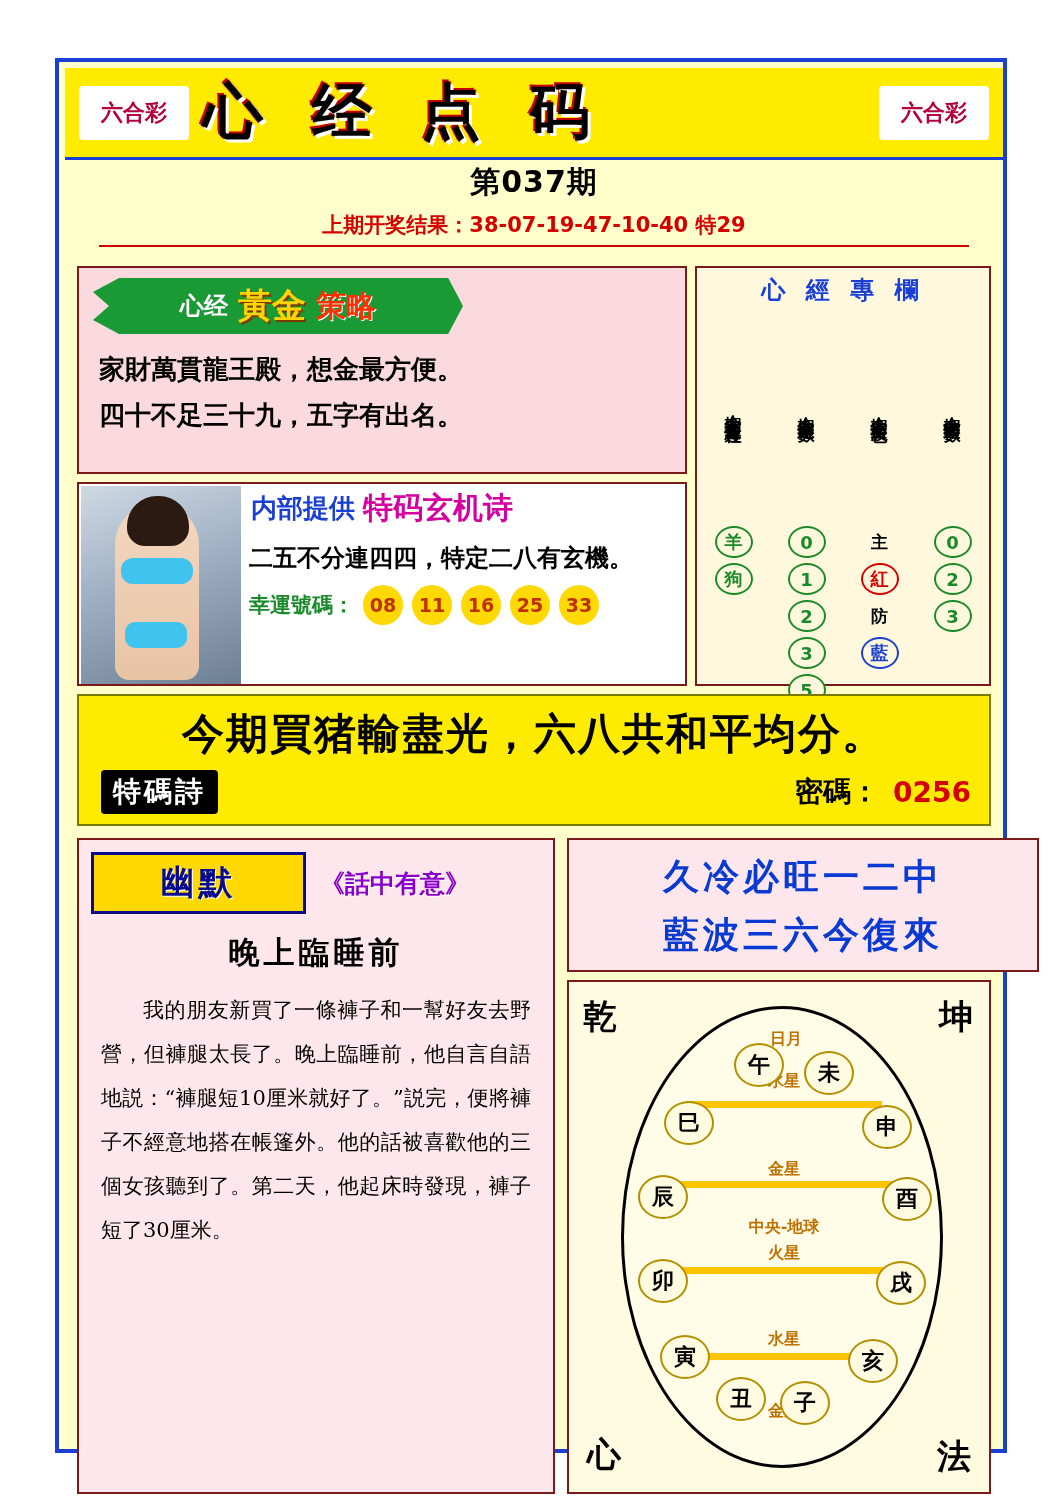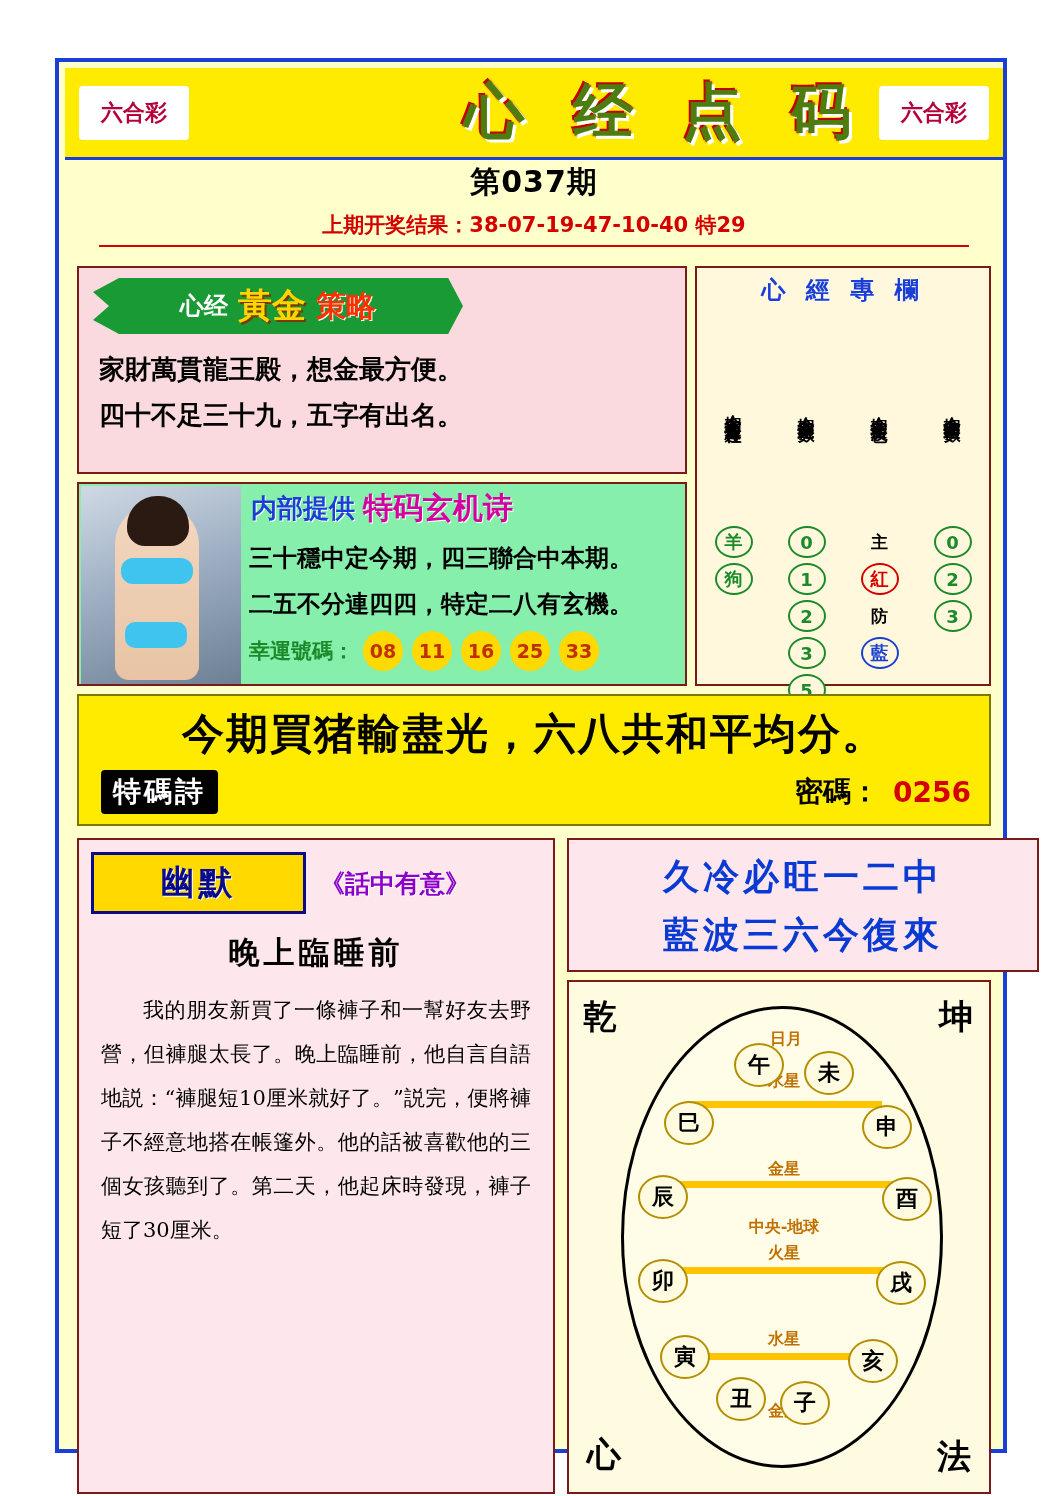--- a/index.html
+++ b/index.html
@@ -38,26 +38,26 @@
     display:flex; align-items:center; justify-content:center;
     font-size:22px; font-weight:bold;
     color:#cc0000;
     margin:0 14px;
     position:relative;
   }
   .logo-left { color:#b5003c; }
   .logo-right { color:#b5003c; background:#ffffff; }
   .masthead {
     flex:1;
-    text-align:right;
+    text-align:left;
     font-family:"DejaVu Sans", sans-serif;
     font-size:60px;
     font-weight:bold;
     letter-spacing:14px;
-    color:#4d7c0f;
+    color:#000000;
     text-shadow:
        3px 3px 0 #ffffff,
       -2px -2px 0 #c40000,
        0 0 2px #c40000;
   }
   
   .issue-bar {
     position:absolute; left:6px; top:100px; width:938px;
     text-align:center;
   }
@@ -126,21 +126,21 @@
     margin-top:6px;
     font-size:96px; font-weight:bold;
     color:#2a2aff;
     text-shadow:4px 4px 0 #ff44c8, -2px -2px 0 #00d0ff;
     line-height:104px;
   }
   
   .box-lady {
     position:absolute; left:0; top:216px;
     width:610px; height:204px;
-    background:#86efac;
+    background:#ffffff;
     border:2px solid #7a1b1b;
     overflow:hidden;
   }
   .lady-photo {
     position:absolute; left:2px; top:2px;
     width:160px; height:198px;
     background:linear-gradient(160deg,#cfd9e4 0%,#9fb0c4 45%,#6d7f93 100%);
   }
   .lady-photo .skin {
     position:absolute; left:34px; top:18px; width:84px; height:176px;
@@ -385,21 +385,20 @@
           <div class="hair"></div>
           <div class="top"></div>
           <div class="bottom"></div>
         </div>
         <div class="lady-right">
           <div class="lady-head">
             <span class="lady-inner">内部提供</span>
             <span class="lady-title">特码玄机诗</span>
           </div>
           <div class="lady-poem">
-            <div>三十穩中定今期，四三聯合中本期。</div>
             <div>二五不分連四四，特定二八有玄機。</div>
           </div>
           <div class="lucky-row">
             <span class="lucky-label">幸運號碼：</span>
             <span class="ball">08</span>
             <span class="ball">11</span>
             <span class="ball">16</span>
             <span class="ball">25</span>
             <span class="ball">33</span>
           </div>

